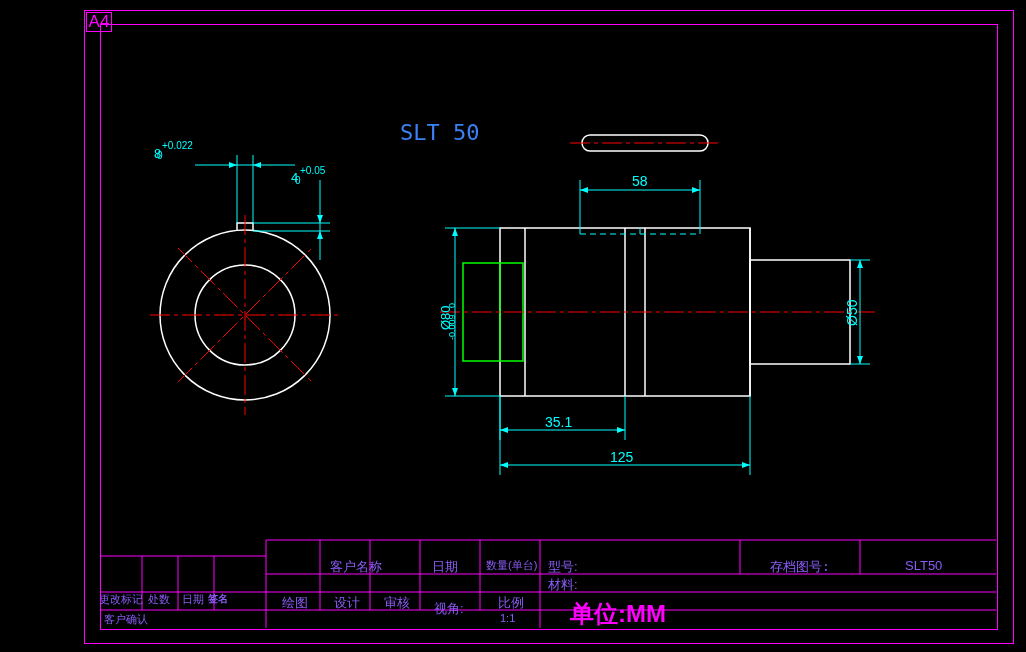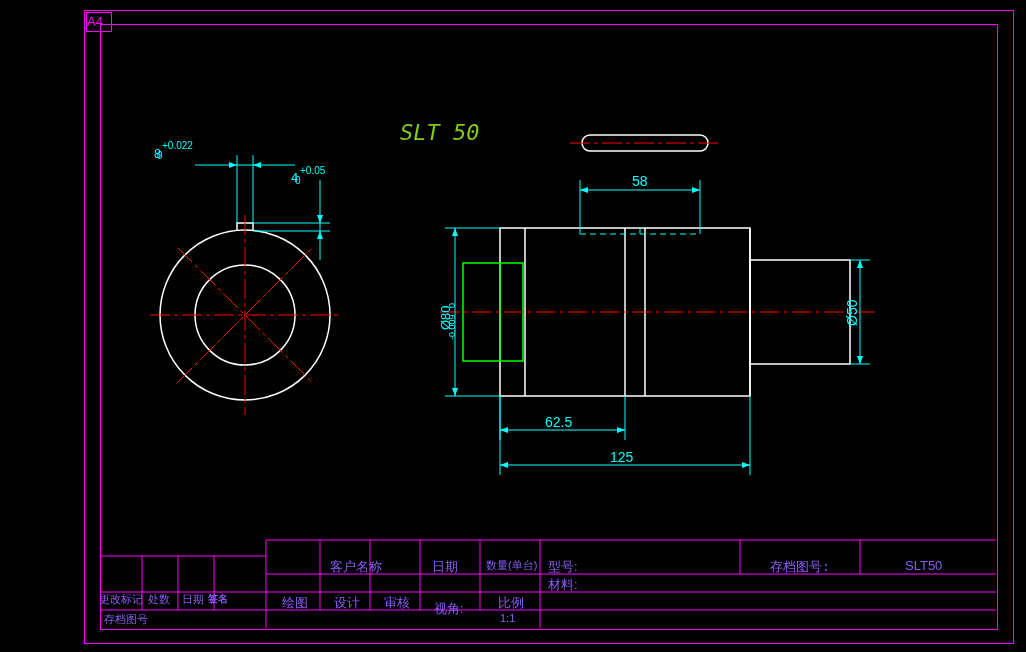--- a/index.html
+++ b/index.html
@@ -32,30 +32,29 @@
     border: 1px solid #ff00ff;
   }
   .a4-label {
     position: absolute;
     left: 86px;
     top: 12px;
     width: 24px;
     height: 18px;
     border: 1px solid #ff00ff;
     color: #ff00ff;
-    font-size: 13px;
-    text-align: left;
+    font-size: 17px;
+    text-align: center;
     line-height: 18px;
   }
   .title {
     position: absolute;
-    color: #84cc16;
+    color: #3b82f6;
     font-size: 22px;
     font-family: monospace;
-    font-style: italic;
   }
   .cyan-text {
     color: #00ffff;
     font-size: 14px;
     position: absolute;
     font-family: Arial, sans-serif;
   }
   .magenta-text {
     color: #8b5cf6;
     font-size: 13px;
@@ -217,37 +216,38 @@
   <div class="cyan-text" style="left:295px;top:175px;font-size:10px;">0</div>
 
   <div class="cyan-text" style="left:632px;top:173px;">58</div>
 
   <div class="cyan-text" style="left:438px;top:330px;transform:rotate(-90deg);transform-origin:left top;font-size:13px;">Ø80</div>
   <div class="cyan-text" style="left:447px;top:308px;transform:rotate(-90deg);transform-origin:left top;font-size:9px;">0</div>
   <div class="cyan-text" style="left:447px;top:340px;transform:rotate(-90deg);transform-origin:left top;font-size:9px;">-0.009</div>
 
   <div class="cyan-text" style="left:844px;top:326px;transform:rotate(-90deg);transform-origin:left top;">Ø50</div>
 
-  <div class="cyan-text" style="left:545px;top:414px;">62.5</div>
+  <div class="cyan-text" style="left:545px;top:414px;">35.1</div>
   <div class="cyan-text" style="left:610px;top:449px;">125</div>
 
   <div class="magenta-text" style="left:99px;top:592px;font-size:11px;">更改标记</div>
   <div class="magenta-text" style="left:148px;top:592px;font-size:11px;">处数</div>
   <div class="magenta-text" style="left:182px;top:592px;font-size:11px;">日期</div>
   <div class="magenta-text" style="left:208px;top:592px;font-size:10px;font-weight:bold;">签名</div>
-  <div class="magenta-text" style="left:104px;top:612px;font-size:11px;">存档图号</div>
+  <div class="magenta-text" style="left:104px;top:612px;font-size:11px;">客户确认</div>
 
   <div class="magenta-text" style="left:330px;top:558px;">客户名称</div>
   <div class="magenta-text" style="left:432px;top:558px;">日期</div>
   <div class="magenta-text" style="left:486px;top:558px;font-size:11px;">数量(单台)</div>
   <div class="magenta-text" style="left:548px;top:558px;">型号:</div>
   <div class="magenta-text" style="left:770px;top:558px;font-family:Liberation Mono, monospace;">存档图号:</div>
   <div class="magenta-text" style="left:905px;top:558px;">SLT50</div>
   <div class="magenta-text" style="left:548px;top:576px;">材料:</div>
 
   <div class="magenta-text" style="left:282px;top:594px;">绘图</div>
   <div class="magenta-text" style="left:334px;top:594px;">设计</div>
   <div class="magenta-text" style="left:384px;top:594px;">审核</div>
   <div class="magenta-text" style="left:434px;top:594px;margin-top:6px;">视角:</div>
   <div class="magenta-text" style="left:498px;top:594px;">比例</div>
   <div class="magenta-text" style="left:500px;top:612px;font-size:11px;">1:1</div>
 
+  <div class="big-unit" style="left:570px;top:598px;">单位:MM</div>
 </div>
 
 </body></html>

